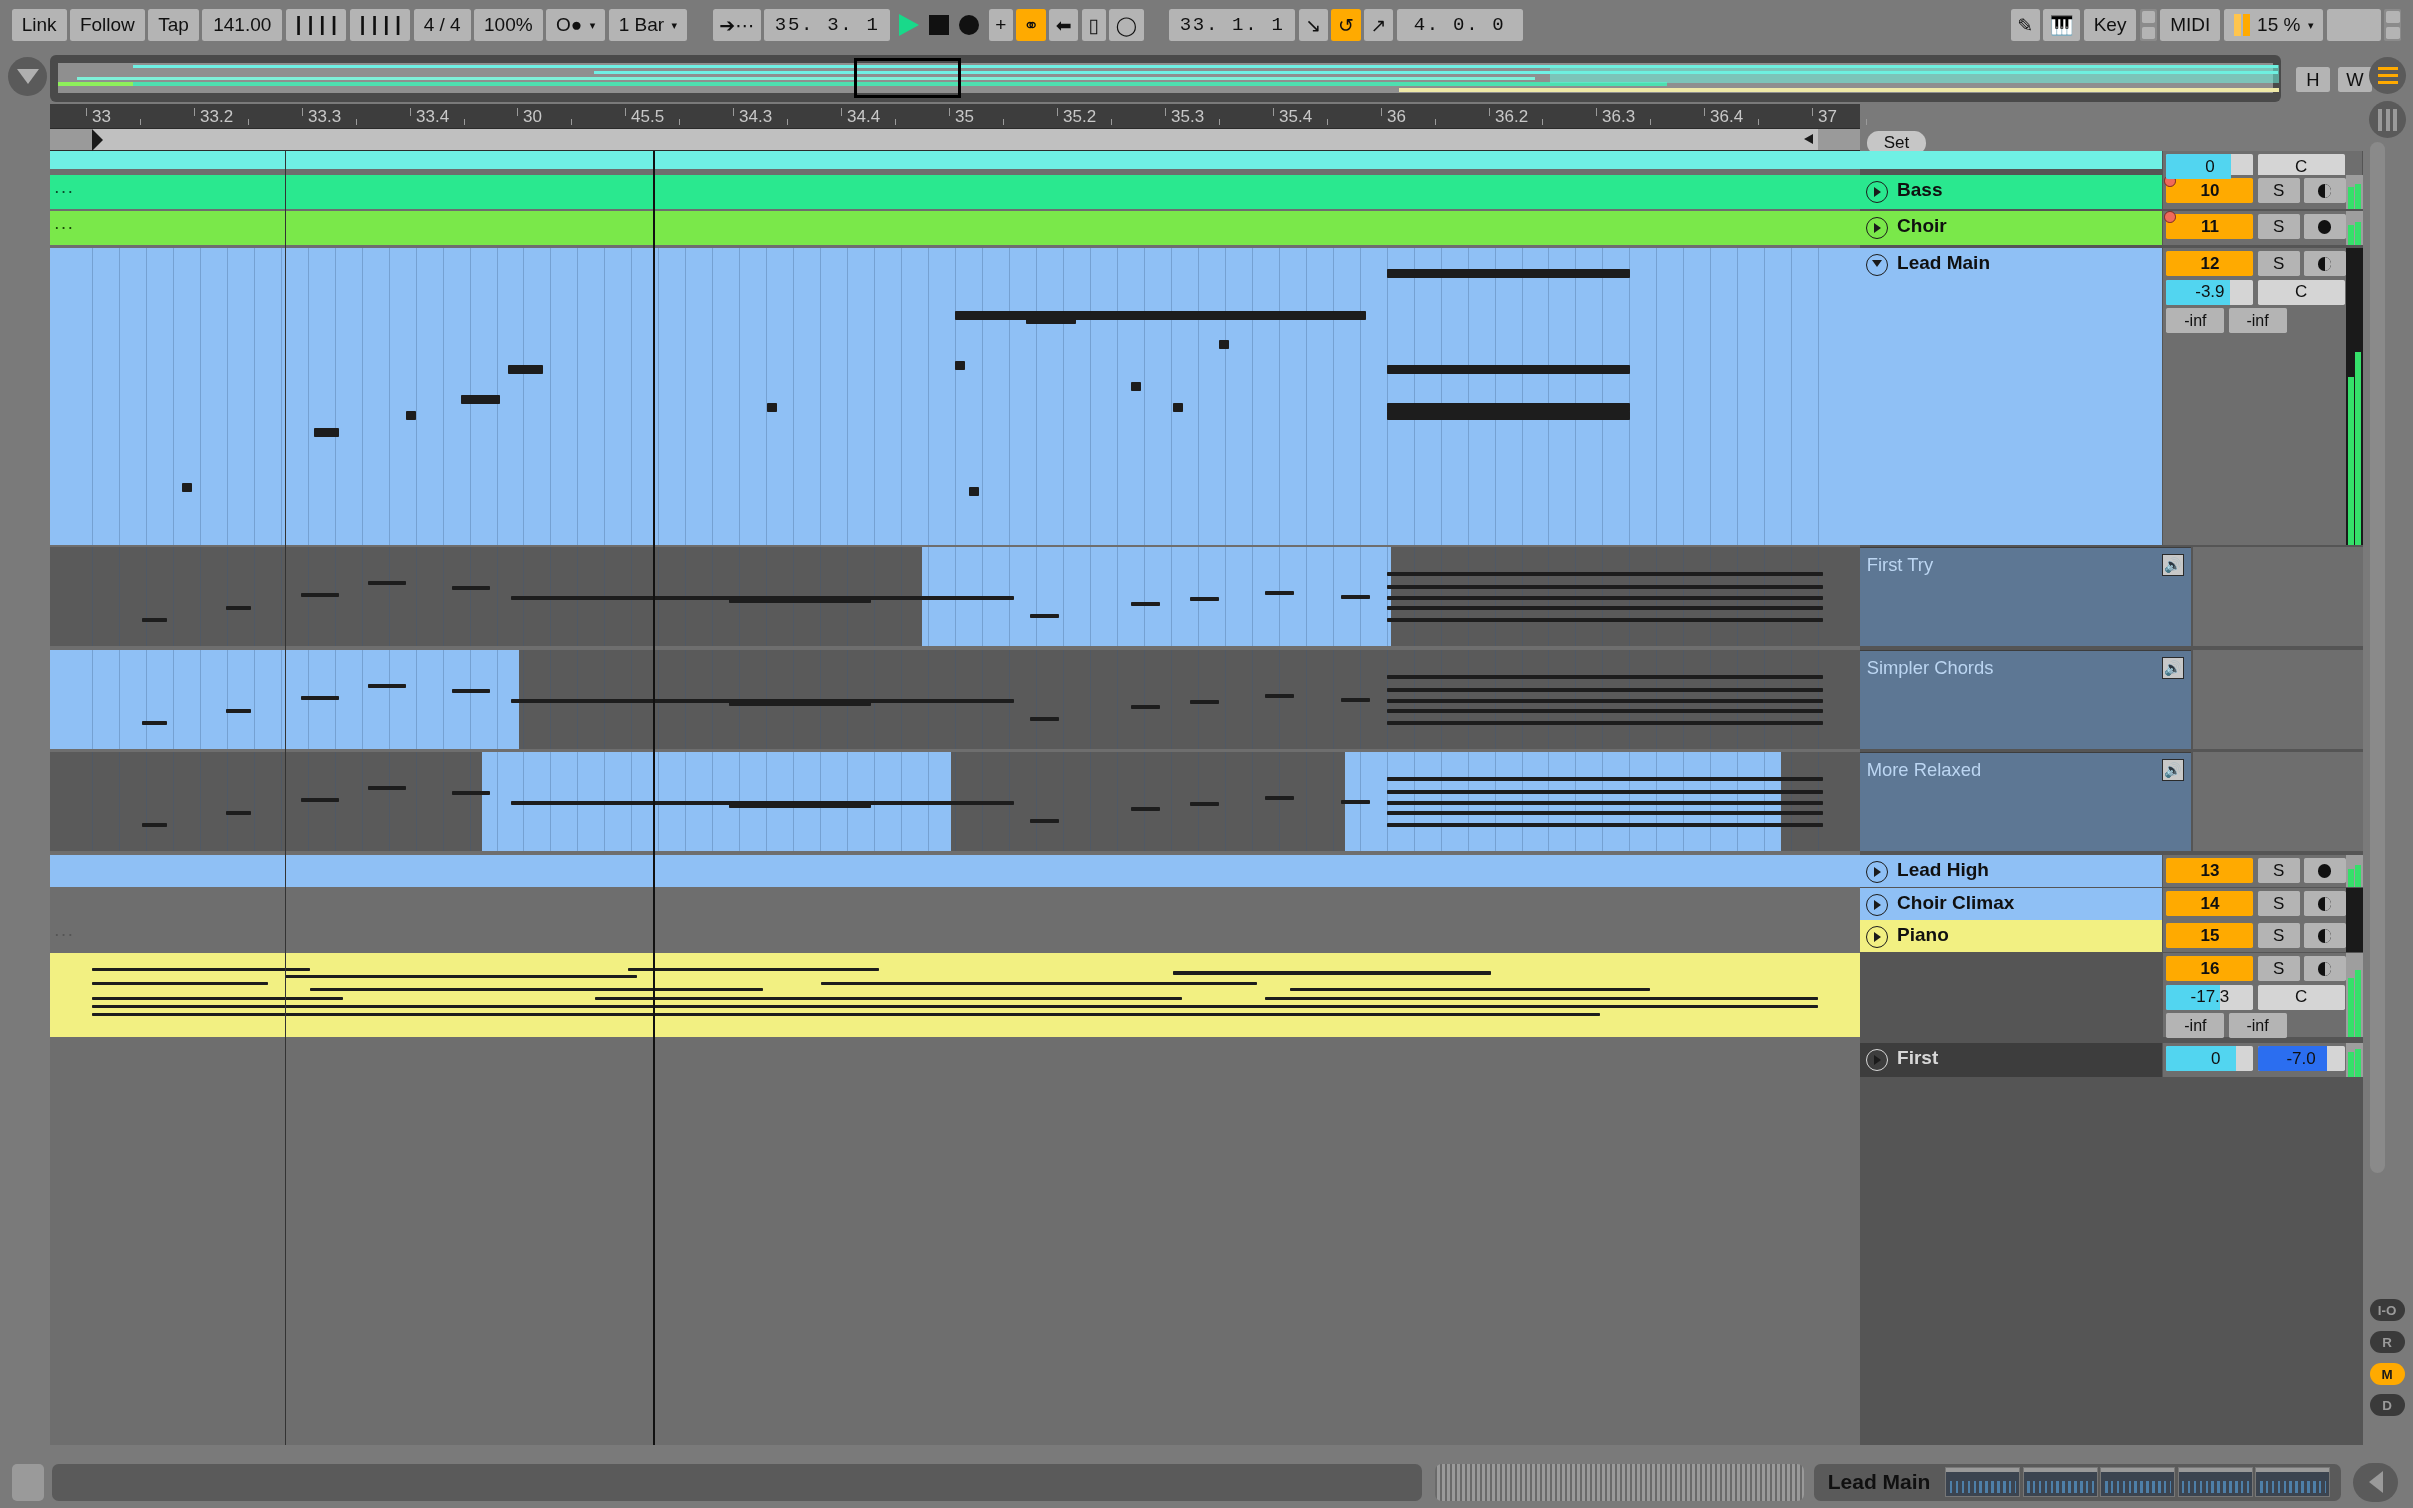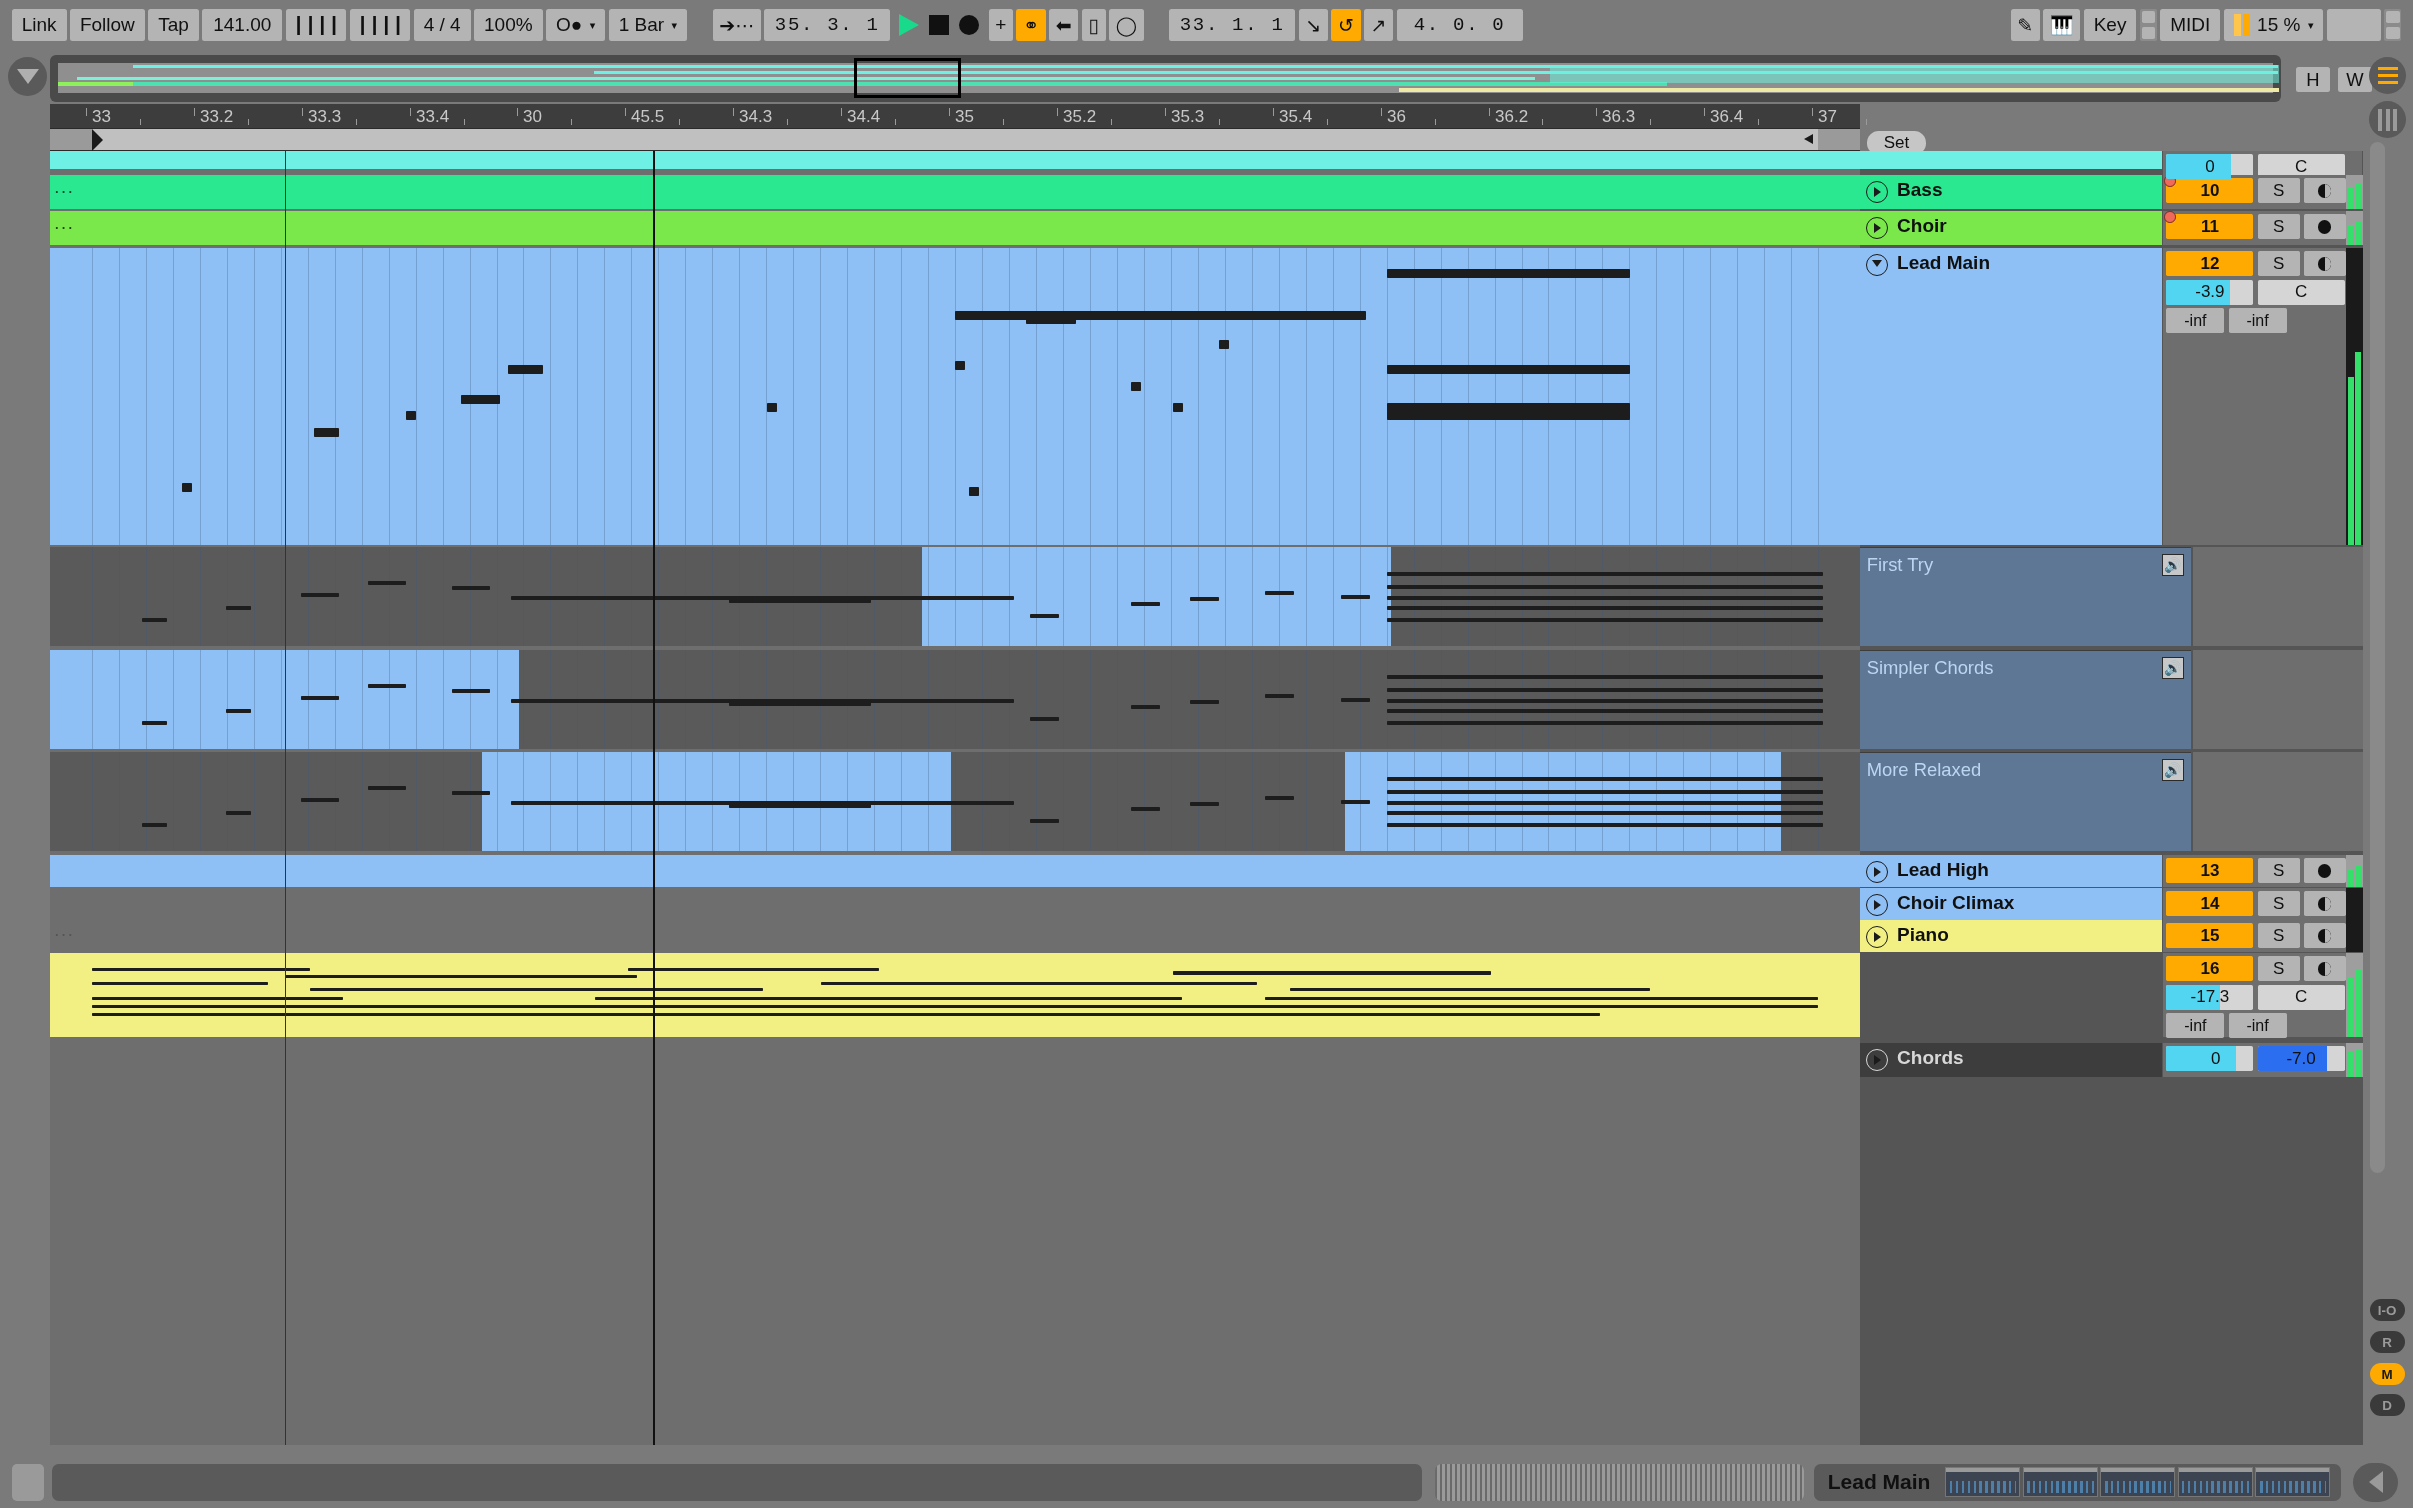--- a/index.html
+++ b/index.html
@@ -874,21 +874,21 @@
         <div class="mbtn inf">-inf</div>
       </div>
     </div>
     <div class="meterbox" style="top:802px; height:84px;">
         <i style="left:1.7px;height:59px"></i>
         <i style="left:9.2px;height:67px"></i>
       </div>
 
     <div class="thead" style="top:892px; height:34px; background:#3d3d3d; color:#d8d8d8;">
       <span class="tri" style="border-color:#d8d8d8;"></span>
-      <span class="tname">Chords</span>
+      <span class="tname">First</span>
     </div>
     <div class="tmix" style="top:892px; height:34px;">
       <div class="mixrow">
         <div class="mbtn vol">
             <span class="reddot"></span>
             <span class="fill" style="width:80%"></span>
             <span>0</span>
           </div>
         <div class="mbtn pan" style="background:#d5d5d5;overflow:hidden;position:relative;">
           <span style="position:absolute;left:0;top:0;bottom:0;width:80%;background:#2b6ef0;"></span>

